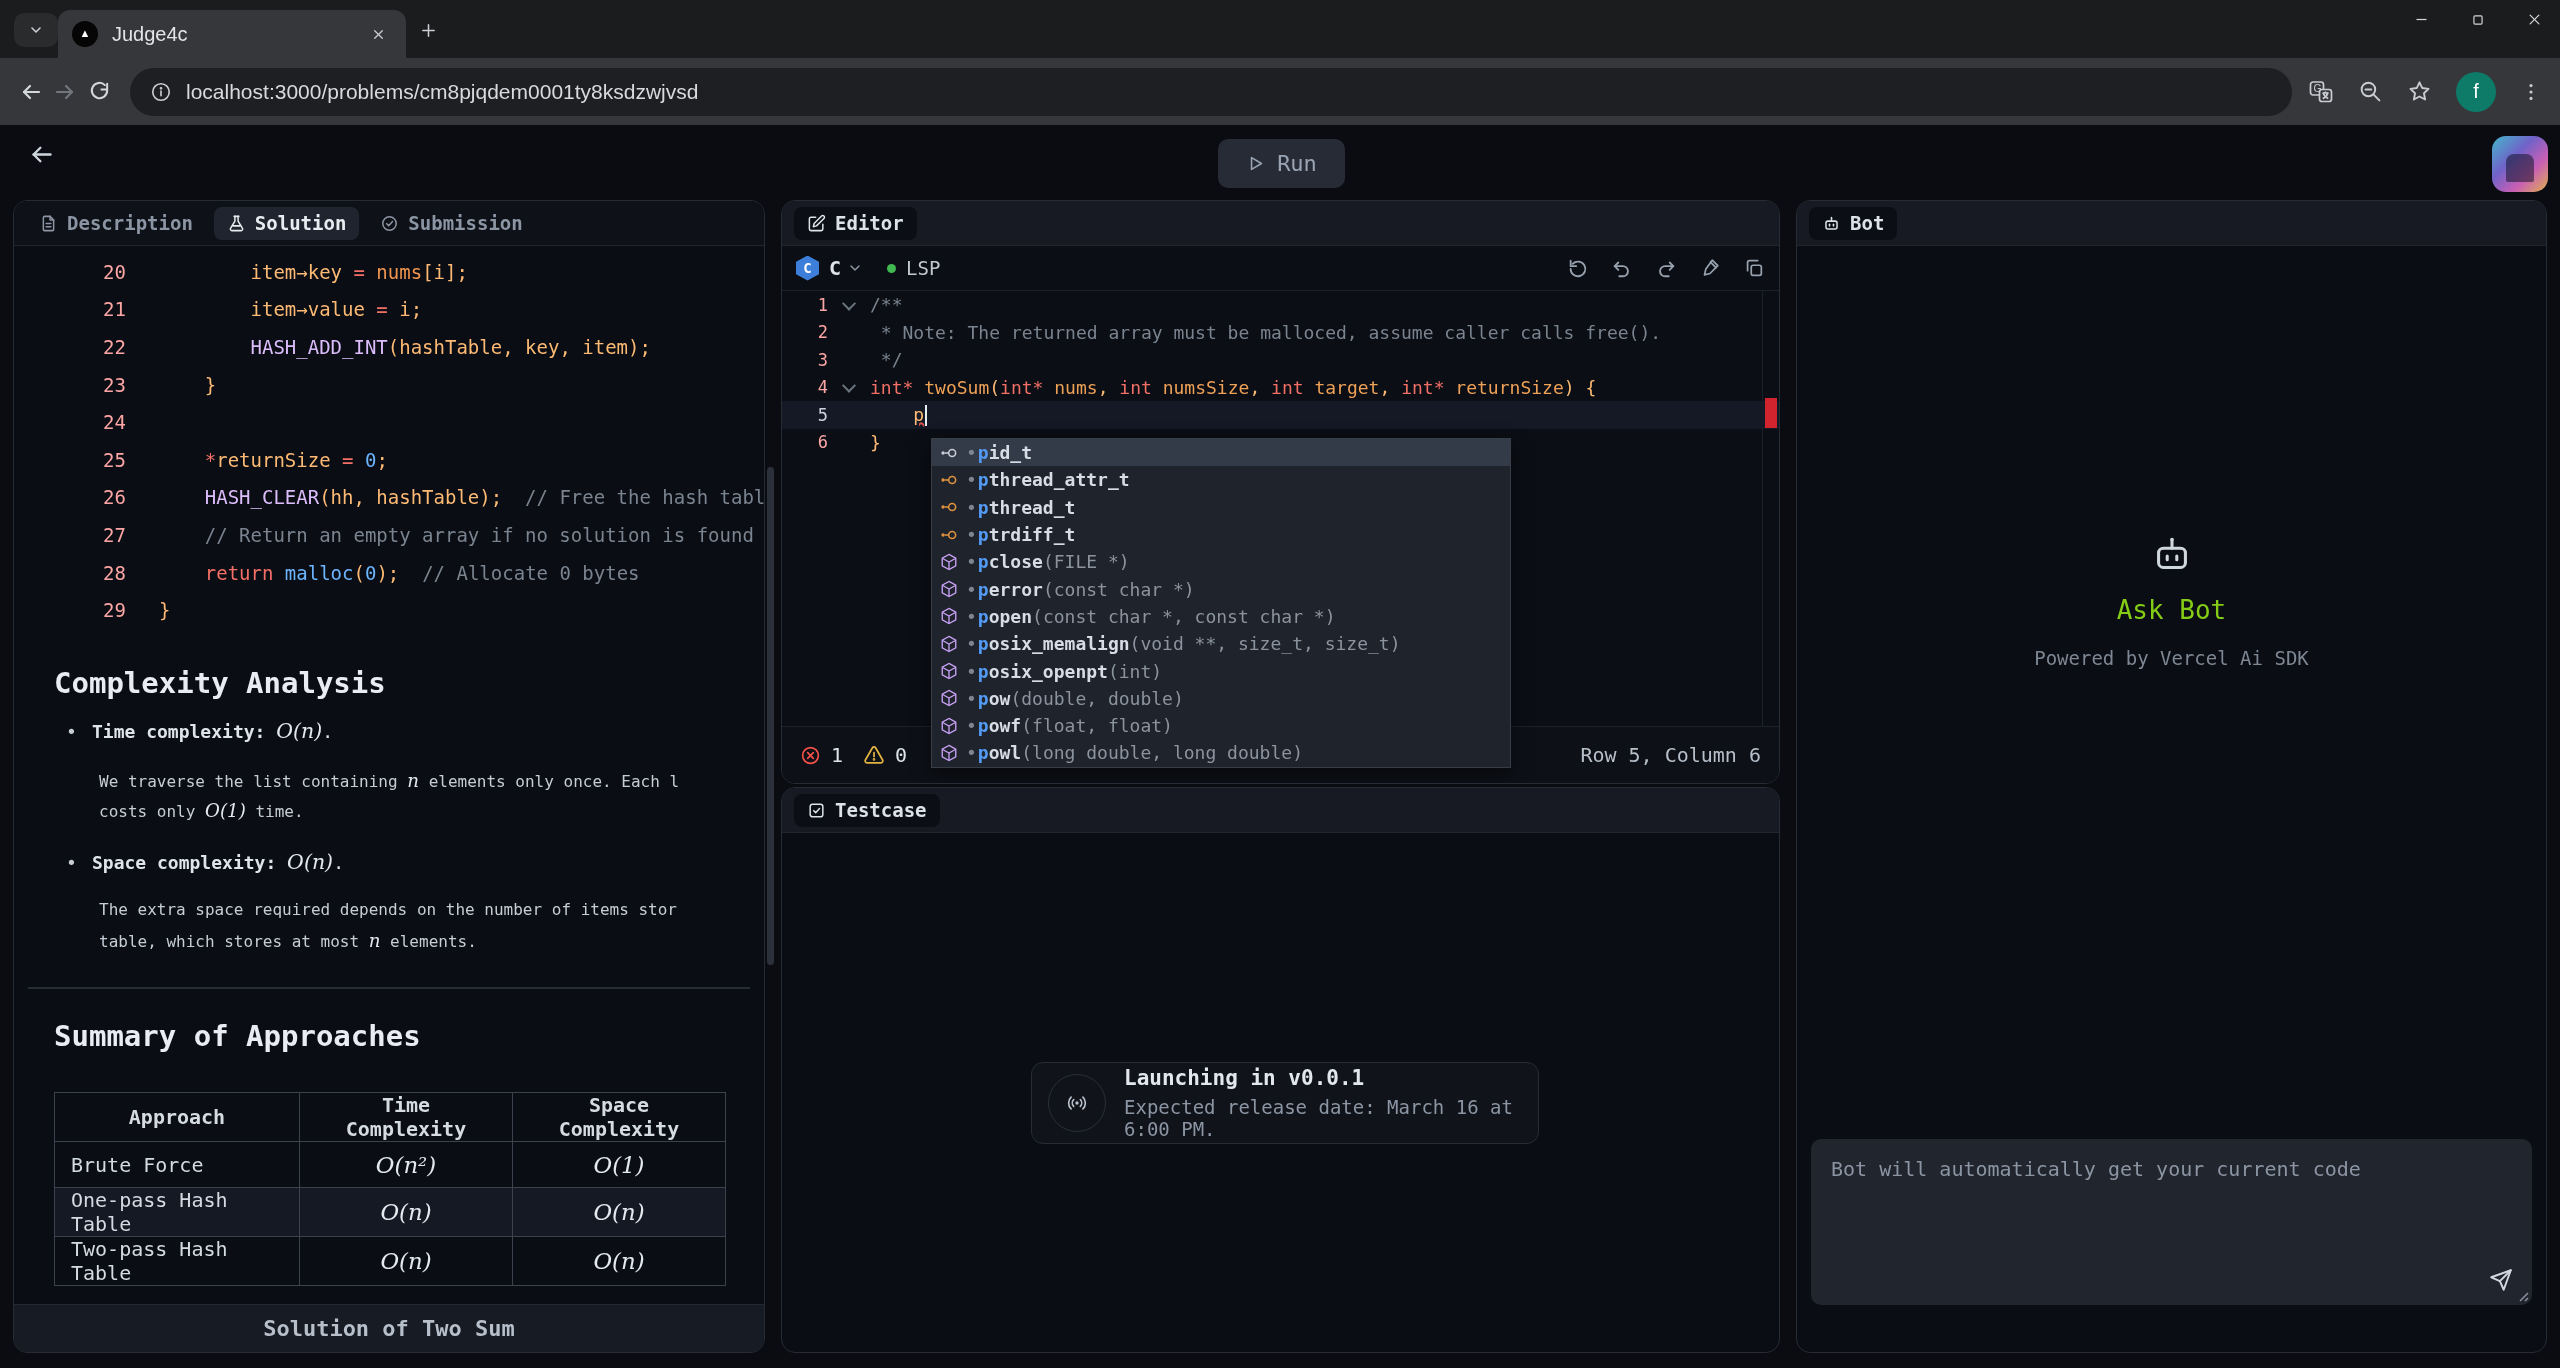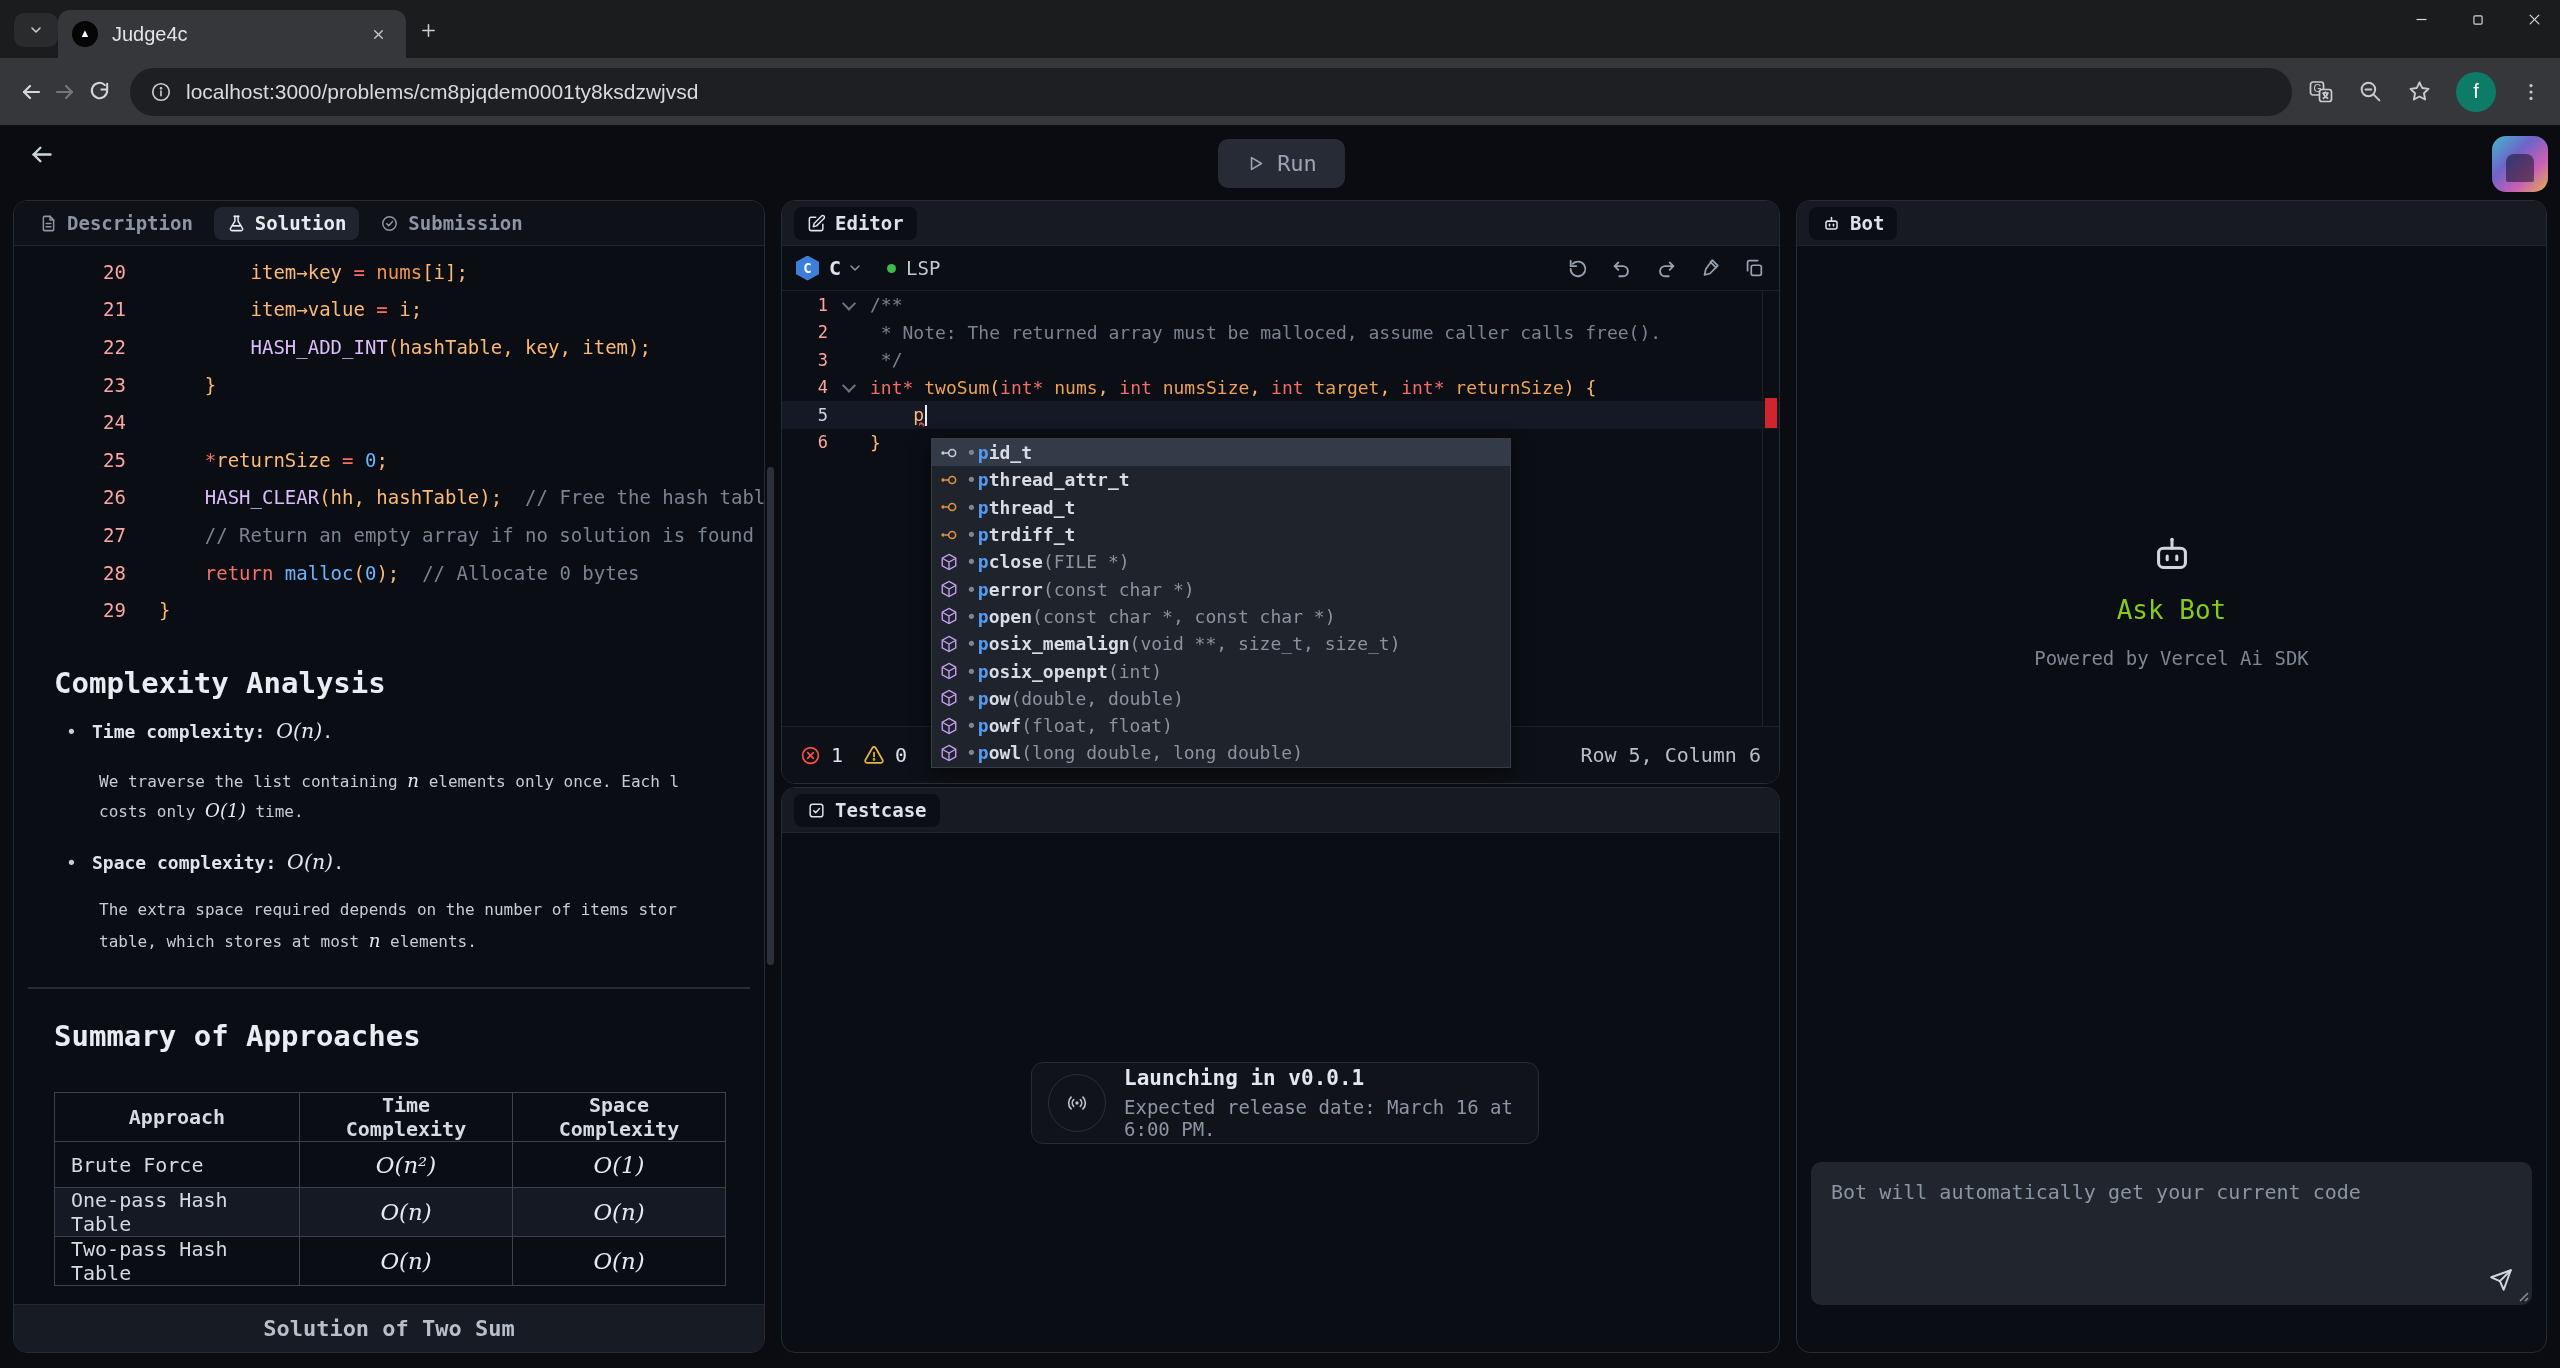--- a/index.html
+++ b/index.html
@@ -115,21 +115,21 @@
   .toast{position:absolute;left:249px;top:274px;width:508px;height:82px;background:#10131a;border:1px solid #272c35;
      border-radius:12px;display:flex;align-items:center;padding:0 16px;box-sizing:border-box;gap:18px;}
   .toast-ic{width:56px;height:56px;border-radius:50%;border:1px solid #2a2f38;display:flex;align-items:center;
      justify-content:center;color:#b9c2cd;flex:none;}
   .toast-title{color:#e2e7ed;font-size:21px;font-weight:bold;}
   .toast-sub{color:#8b95a3;font-size:19px;margin-top:6px;}
   
   .bot-empty{position:absolute;left:0;right:0;top:330px;text-align:center;color:#cfd6dd;}
   .bot-empty .ttl{font-size:26px;color:#84cc16;margin-top:18px;}
   .bot-empty .sub{font-size:19px;color:#7e8794;margin-top:22px;}
-  .bot-input{position:absolute;left:14px;right:14px;bottom:47px;height:143px;background:#21252d;border-radius:10px;}
+  .bot-input{position:absolute;left:14px;right:14px;bottom:47px;height:166px;background:#21252d;border-radius:10px;}
   .bot-input textarea{position:absolute;inset:0;background:transparent;border:none;outline:none;resize:none;
      color:#dfe4ea;font-family:"DejaVu Sans Mono",monospace;font-size:20px;padding:18px 20px;box-sizing:border-box;}
   .bot-input textarea::placeholder{color:#8b95a3;}
   .send-ic{position:absolute;right:18px;bottom:12px;color:#d2d8e0;}
   .resize-ic{position:absolute;right:3px;bottom:3px;color:#8b95a3;}
 </style>
 </head>
 <body>
 
 <div class="stage">

